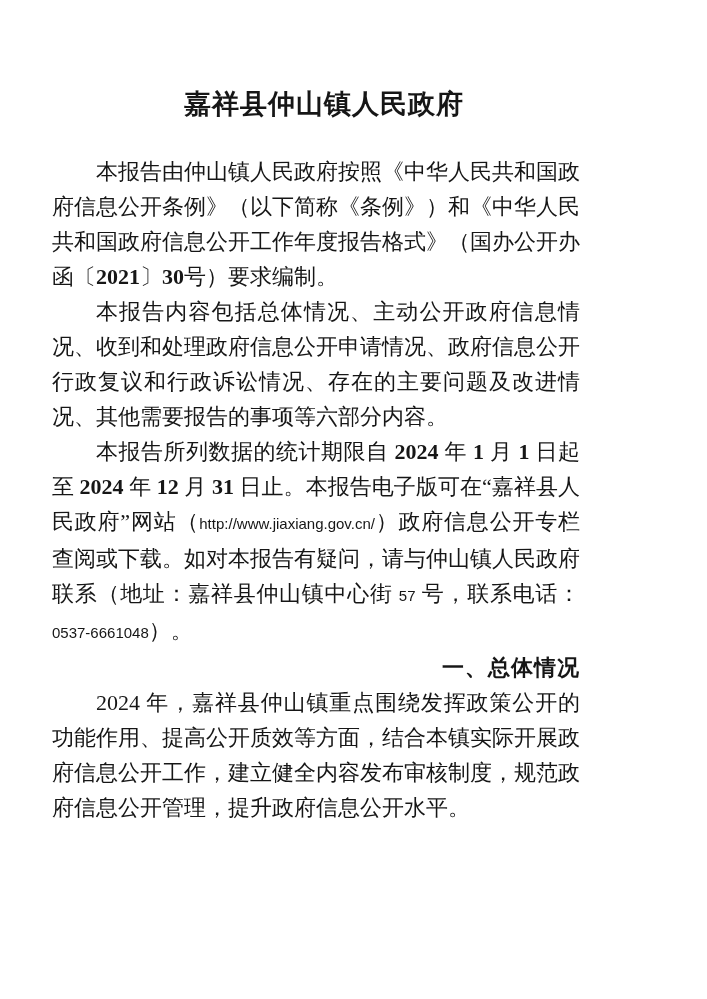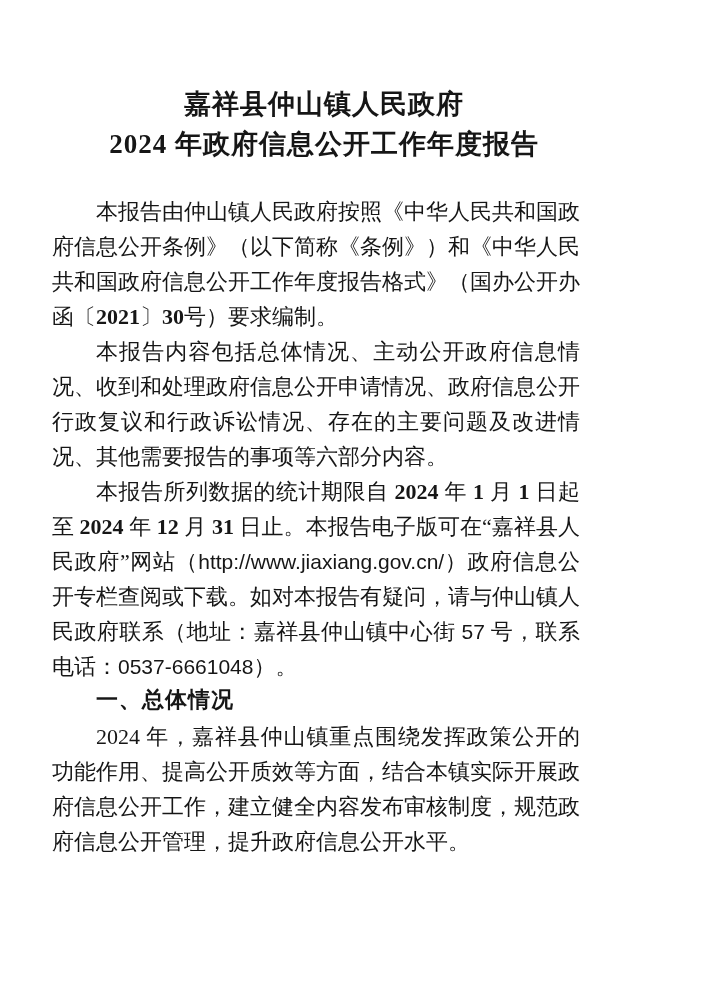--- a/index.html
+++ b/index.html
@@ -33,43 +33,42 @@
     font-size: 22px;
     line-height: 35px;
     text-align: justify;
   }
   .doc-body p {
     margin: 0;
     padding: 0;
     text-indent: 2em;
   }
   .blk.heading1 {
-    font-family: Liberation Mono, monospace;
+    font-family: Liberation Serif, serif;
     font-weight: 700;
     letter-spacing: 1px;
-    text-align: left;
+    text-align: right;
   }
   .blk.heading2 {
     font-weight: 700;
     letter-spacing: 1px;
     text-align: left;
   }
   .b { font-weight: 700; }
   .lat {
     font-family: "Liberation Sans", "DejaVu Sans", sans-serif;
-    font-size: 21px;
+    font-size: 15px;
   }
 </style>
 </head>
 <body>
 
 <div class="page">
   <header class="doc-title">
     <div class="title-line">嘉祥县仲山镇人民政府</div>
-    <div class="title-line">2024 年政府信息公开工作年度报告</div>
   </header>
   <main class="doc-body">
       <p class="blk paragraph"><span>本报告由仲山镇人民政府按照《中华人民共和国政府信息公开条例》（以下简称《条例》）和《中华人民共和国政府信息公开工作年度报告格式》（国办公开办函〔</span><span class="b">2021</span><span>〕</span><span class="b">30</span><span>号）要求编制。</span></p>
       <p class="blk paragraph"><span>本报告内容包括总体情况、主动公开政府信息情况、收到和处理政府信息公开申请情况、政府信息公开行政复议和行政诉讼情况、存在的主要问题及改进情况、其他需要报告的事项等六部分内容。</span></p>
       <p class="blk paragraph"><span>本报告所列数据的统计期限自 </span><span class="b">2024</span><span> 年 </span><span class="b">1</span><span> 月 </span><span class="b">1</span><span> 日起至 </span><span class="b">2024</span><span> 年 </span><span class="b">12</span><span> 月 </span><span class="b">31</span><span> 日止。本报告电子版可在“嘉祥县人民政府”网站（</span><span class="lat">http://www.jiaxiang.gov.cn/</span><span>）政府信息公开专栏查阅或下载。如对本报告有疑问，请与仲山镇人民政府联系（地址：嘉祥县仲山镇中心街 </span><span class="lat">57</span><span> 号，联系电话：</span><span class="lat">0537-6661048</span><span>）。</span></p>
       <p class="blk heading1"><span>一、总体情况</span></p>
       <p class="blk paragraph"><span>2024 年，嘉祥县仲山镇重点围绕发挥政策公开的功能作用、提高公开质效等方面，结合本镇实际开展政府信息公开工作，建立健全内容发布审核制度，规范政府信息公开管理，提升政府信息公开水平。</span></p>
     </main>
 </div>
 

